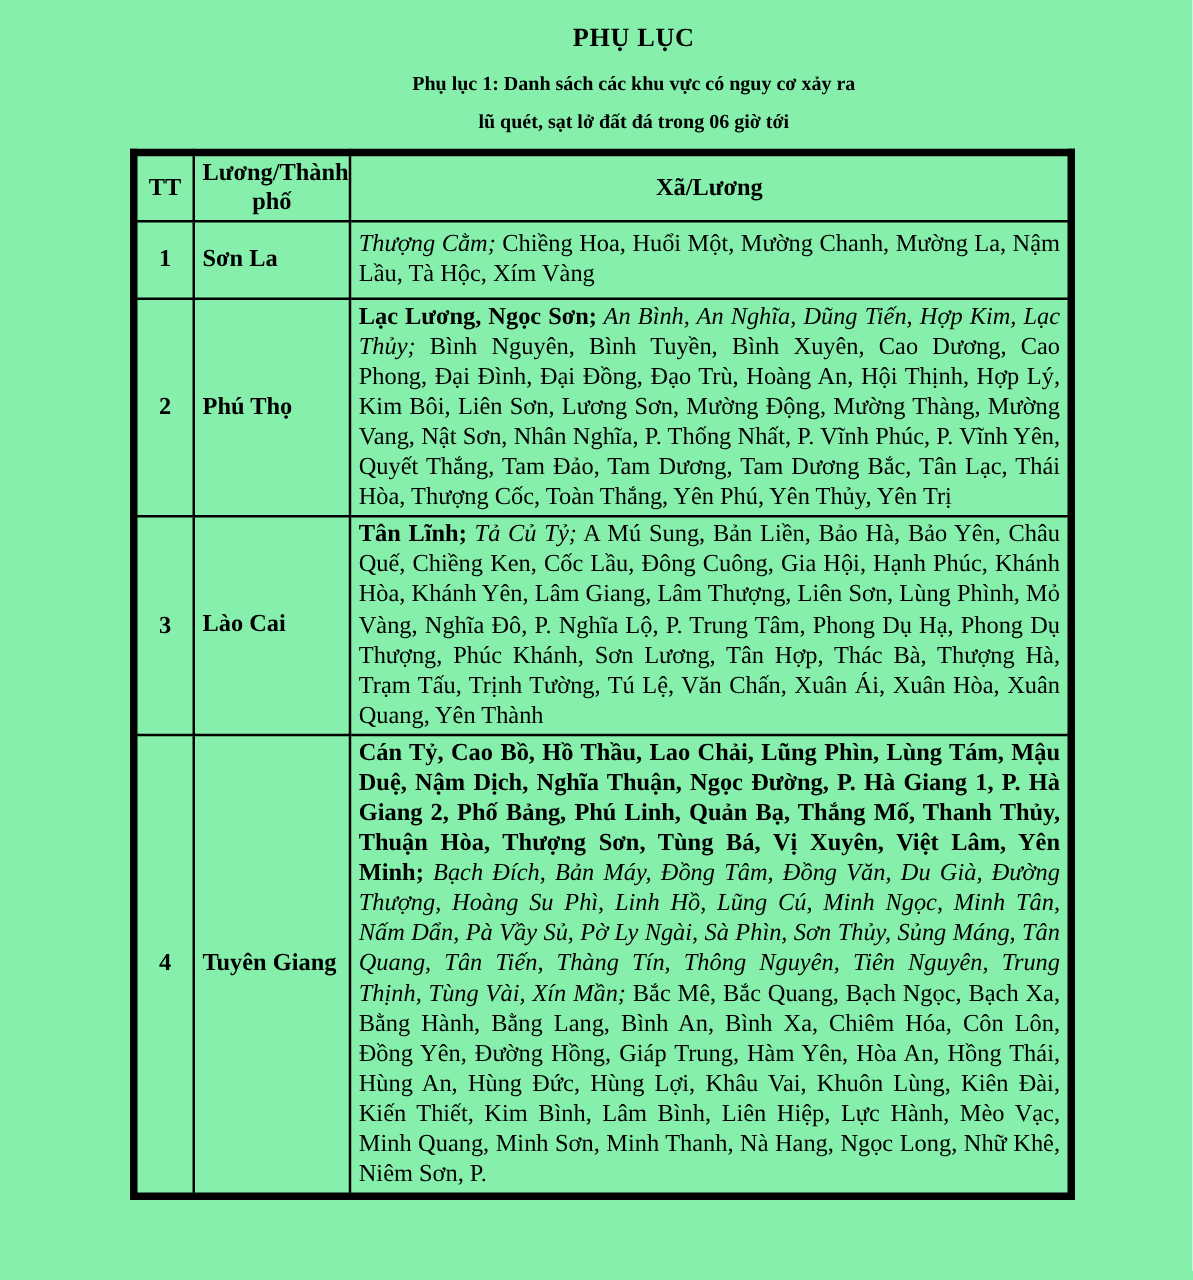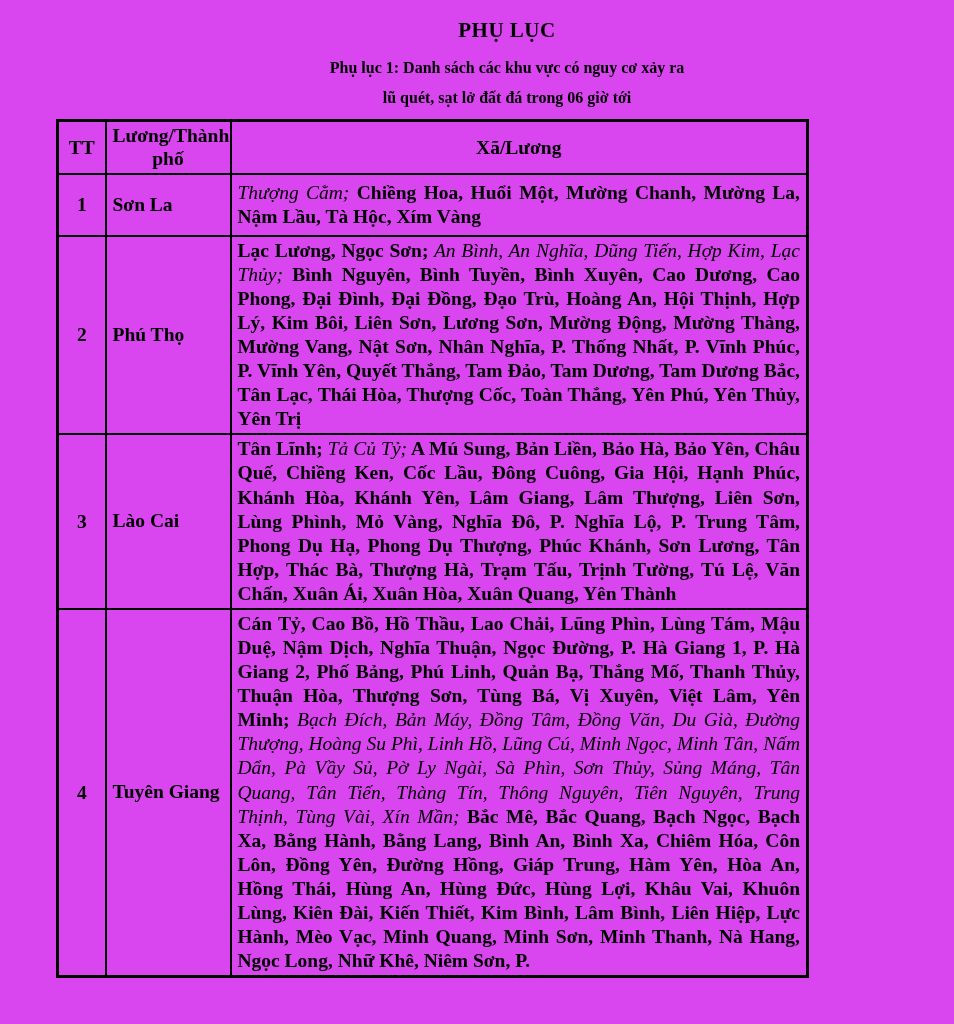--- a/index.html
+++ b/index.html
@@ -10,45 +10,45 @@
   }
   body {
     font-family: "Liberation Serif", "DejaVu Serif", serif;
     color: #000000;
     -webkit-font-smoothing: antialiased;
   }
   .page {
     width: 954px;
     height: 1024px;
     overflow: hidden;
-    background: #d946ef;
+    background: #86efac;
   }
   .heading-block {
     margin: 18px 0 6px 132px;
     width: 750px;
     text-align: center;
   }
   .doc-title {
     font-size: 21px;
     font-weight: bold;
     letter-spacing: 0.5px;
     margin: 0 0 10px 0;
   }
   .doc-subtitle {
     font-size: 16px;
     font-weight: bold;
     margin: 0;
     line-height: 30px;
   }
   table.main-table {
     border-collapse: collapse;
-    margin-left: 56px;
+    margin-left: 104px;
     width: 750px;
     table-layout: fixed;
-    border: 3px solid #000000;
+    border: 6px solid #000000;
   }
   table.main-table th, table.main-table td {
     border: 2px solid #000000;
     font-size: 19.5px;
     padding: 2px 6px;
     vertical-align: middle;
   }
   col.col-tt   { width: 48px; }
   col.col-prov { width: 125px; }
   col.col-xa   { width: 577px; }
@@ -68,21 +68,21 @@
     line-height: 1.25;
   }
   td.communes-cell {
     text-align: justify;
     line-height: 1.235;
     vertical-align: middle;
     padding: 4px 7px;
   }
   .seg-bold { font-weight: bold; }
   .seg-italic { font-style: italic; }
-  .seg-regular { font-weight: bold; font-style: normal; }
+  .seg-regular { font-weight: normal; font-style: normal; }
   tr.row-1 td { height: 56px; }
 </style>
 </head>
 <body>
 
 <div class="page">
 
   <div class="heading-block">
     <p class="doc-title">PHỤ LỤC</p>
     <p class="doc-subtitle">Phụ lục 1: Danh sách các khu vực có nguy cơ xảy ra</p>

